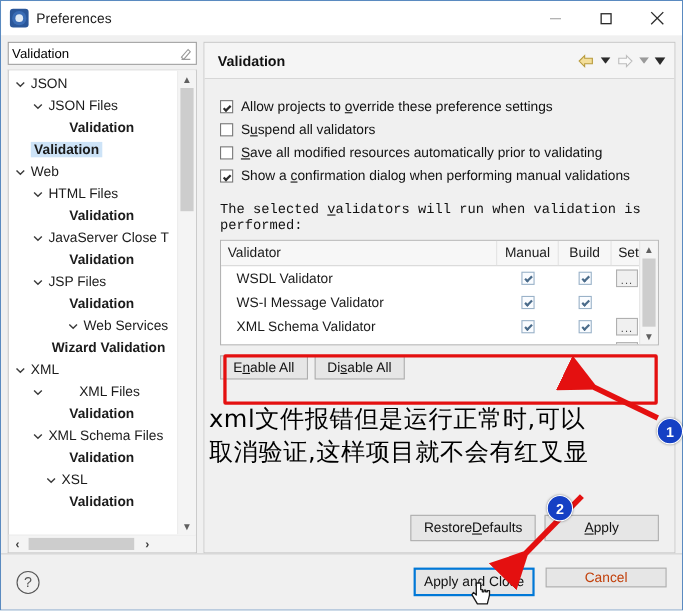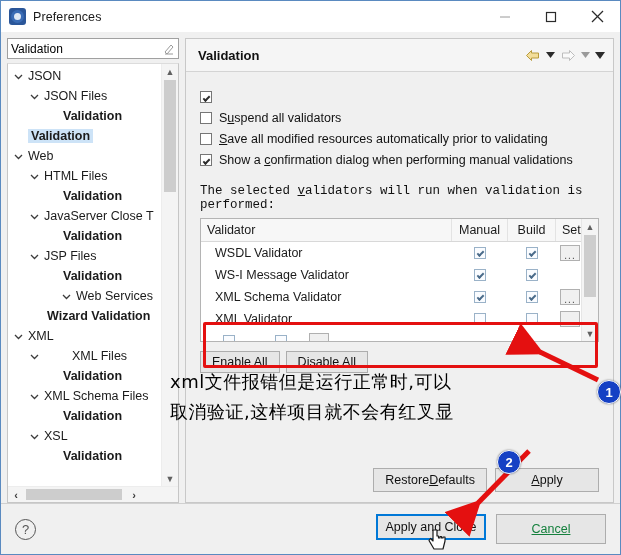--- a/index.html
+++ b/index.html
@@ -160,21 +160,21 @@
   }
   .cbox.checked:after{
     content:"";position:absolute;left:2px;top:4px;width:5px;height:2px;
     border-left:2px solid #2c2c2c;border-bottom:2px solid #2c2c2c;
     transform:rotate(-45deg);
   }
   .u{text-decoration:underline;}
   #sel-label{margin-top:14px;margin-bottom:6px;font-size:12.5px;color:#111;font-family:Liberation Mono, monospace;}
   
   #tablebox{
-    flex:0 0 auto;height:124px;background:#fff;
+    flex:0 0 auto;height:96px;background:#fff;
     border:1px solid #b4b4b4;display:flex;flex-direction:column;
     box-sizing:border-box;position:relative;
   }
   #thead{
     height:22px;flex:0 0 22px;display:flex;align-items:stretch;
     background:#f7f7f7;border-bottom:1px solid #d8d8d8;
     font-size:12.5px;color:#1b1b1b;
   }
   #thead .th{display:flex;align-items:center;padding-left:6px;border-right:1px solid #e3e3e3;box-sizing:border-box;}
   .col-name{flex:1 1 auto;min-width:0;}
@@ -225,30 +225,30 @@
     display:flex;align-items:center;justify-content:center;
     font-size:13px;color:#555;box-sizing:border-box;
   }
   #footer-btns{margin-left:auto;display:flex;gap:10px;}
   #apply-close{
     min-width:110px;height:26px;border:2px solid #0078d7;background:#e6e6e6;
     display:flex;align-items:center;justify-content:center;
     font-size:12.5px;color:#111;box-sizing:border-box;
   }
   #cancel-btn{
-    min-width:110px;height:30px;border:1px solid #adadad;background:#e6e6e6;
+    min-width:110px;height:18px;border:1px solid #adadad;background:#e6e6e6;
     display:flex;align-items:center;justify-content:center;
-    font-size:12.5px;color:#15803d;box-sizing:border-box;text-decoration:underline;
+    font-size:12.5px;color:#c2410c;box-sizing:border-box;
   }
   
   #overlay{position:absolute;inset:0;pointer-events:none;}
   #cn-note{
-    position:absolute;left:170px;top:367px;width:420px;
+    position:absolute;left:190px;top:367px;width:420px;
     font-family:"DejaVu Sans","Liberation Sans",sans-serif;
-    font-size:18px;line-height:30px;color:#000;font-weight:500;
+    font-size:22px;line-height:30px;color:#000;font-weight:500;
     white-space:pre-wrap;letter-spacing:.5px;
   }
   .marker{
     position:absolute;width:22px;height:22px;border-radius:50%;
     background:#1540c4;border:1.5px solid #fff;
     color:#fff;font-size:13px;font-weight:bold;
     display:flex;align-items:center;justify-content:center;
     box-shadow:0 0 2px rgba(0,0,0,.5);
   }
   #marker1{left:597px;top:380px;}
@@ -406,21 +406,21 @@
                 <span class="arrow">
                   <svg width="9" height="9" viewBox="0 0 9 9">
                     <path d="M1 3 L4.5 6.5 L8 3" fill="none" stroke="#3c3c3c" stroke-width="1.3"></path>
                   </svg>
                 </span>
                 <span class="lbl">XML Schema Files</span>
               </div>
               <div class="tnode leaf" style="padding-left: 52px;">
                 <span class="lbl">Validation</span>
               </div>
-              <div class="tnode" style="padding-left: 20px;">
+              <div class="tnode" style="padding-left: 32px;">
                 <span class="arrow">
                   <svg width="9" height="9" viewBox="0 0 9 9">
                     <path d="M1 3 L4.5 6.5 L8 3" fill="none" stroke="#3c3c3c" stroke-width="1.3"></path>
                   </svg>
                 </span>
                 <span class="lbl">XSL</span>
               </div>
               <div class="tnode leaf" style="padding-left: 52px;">
                 <span class="lbl">Validation</span>
               </div>
@@ -470,20 +470,21 @@
               </svg>
           </div>
         </div>
       </div>
 
       <div id="page-body">
 
         <div id="options">
             <div class="cbrow">
               <span class="cbox checked"></span>
+              <span>Allow projects to <span class="u">o</span>verride these preference settings</span>
             </div>
             <div class="cbrow">
               <span class="cbox"></span>
               <span>S<span class="u">u</span>spend all validators</span>
             </div>
             <div class="cbrow">
               <span class="cbox"></span>
               <span><span class="u">S</span>ave all modified resources automatically prior to validating</span>
             </div>
             <div class="cbrow">

